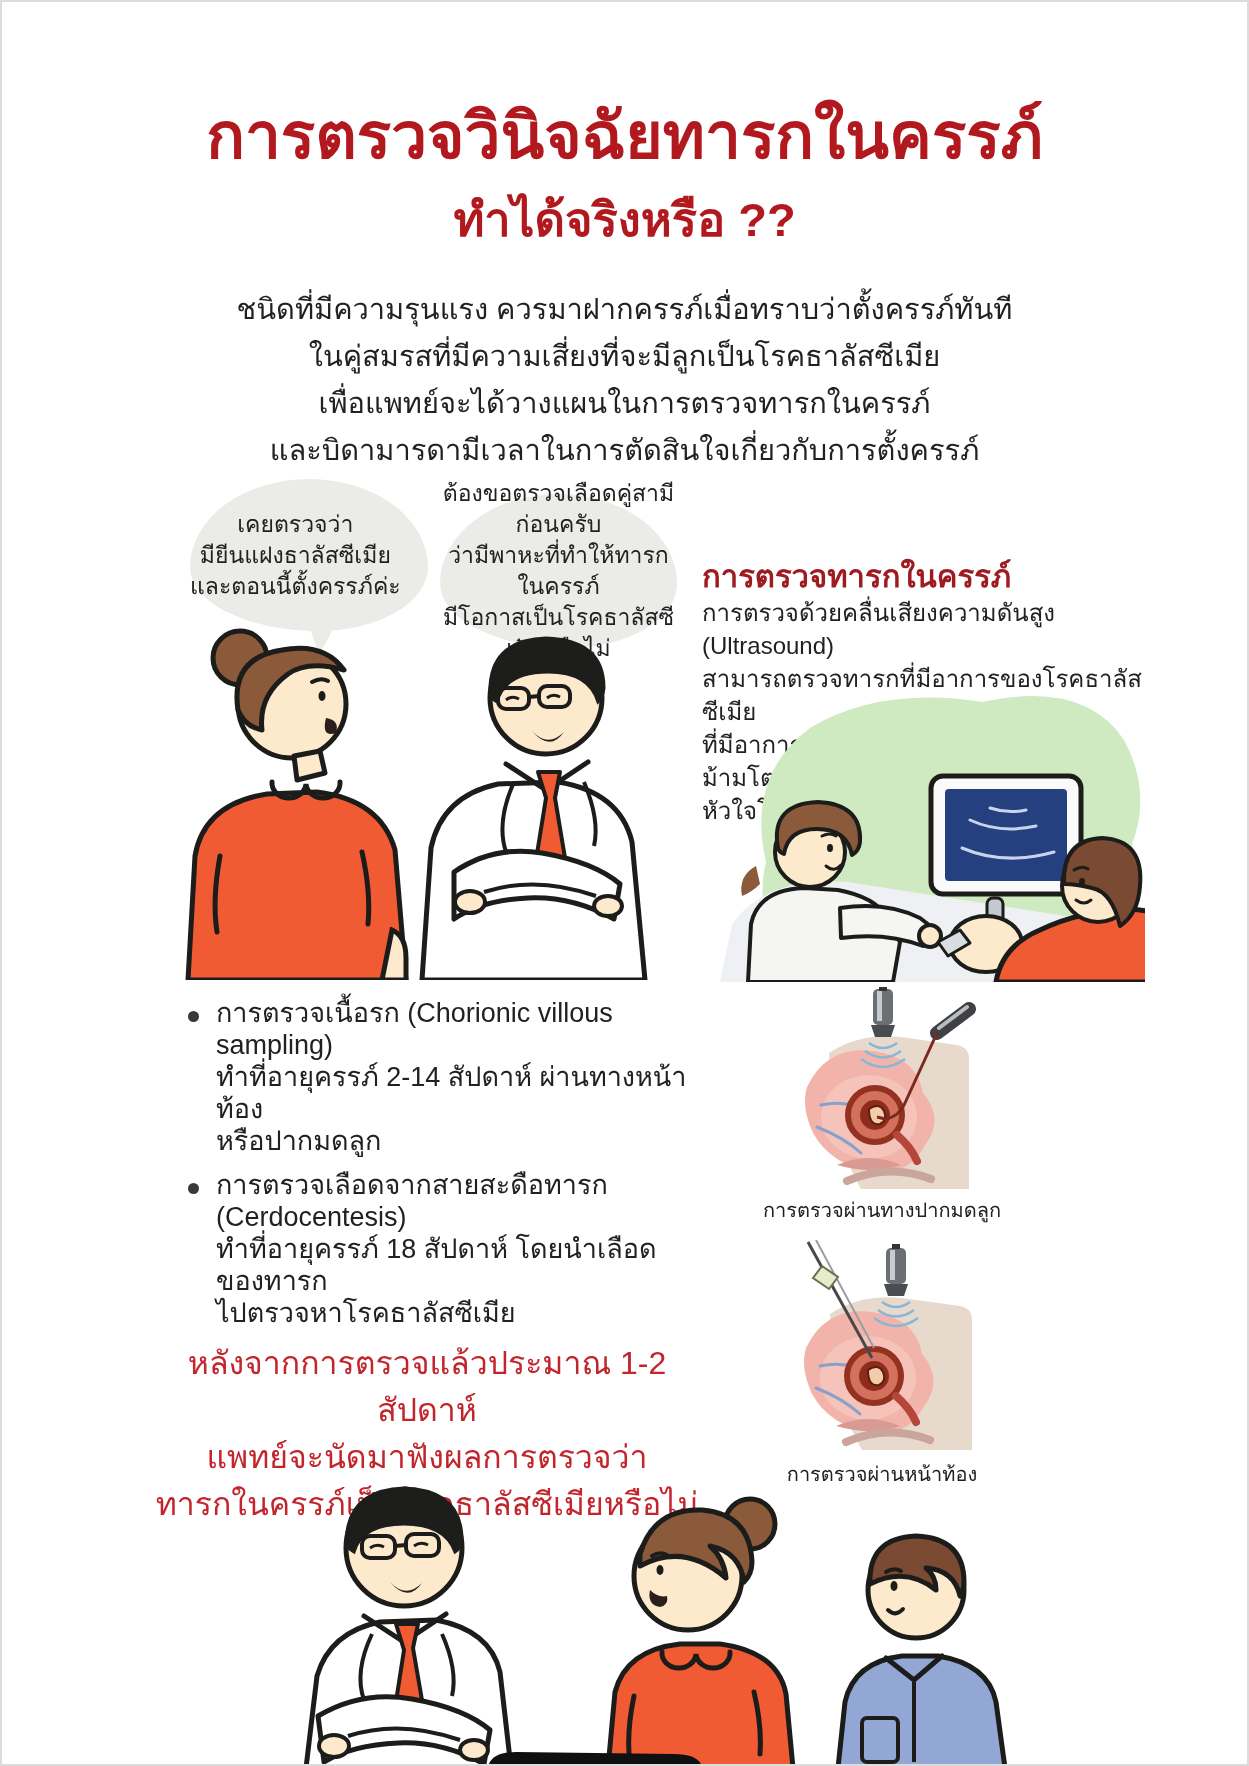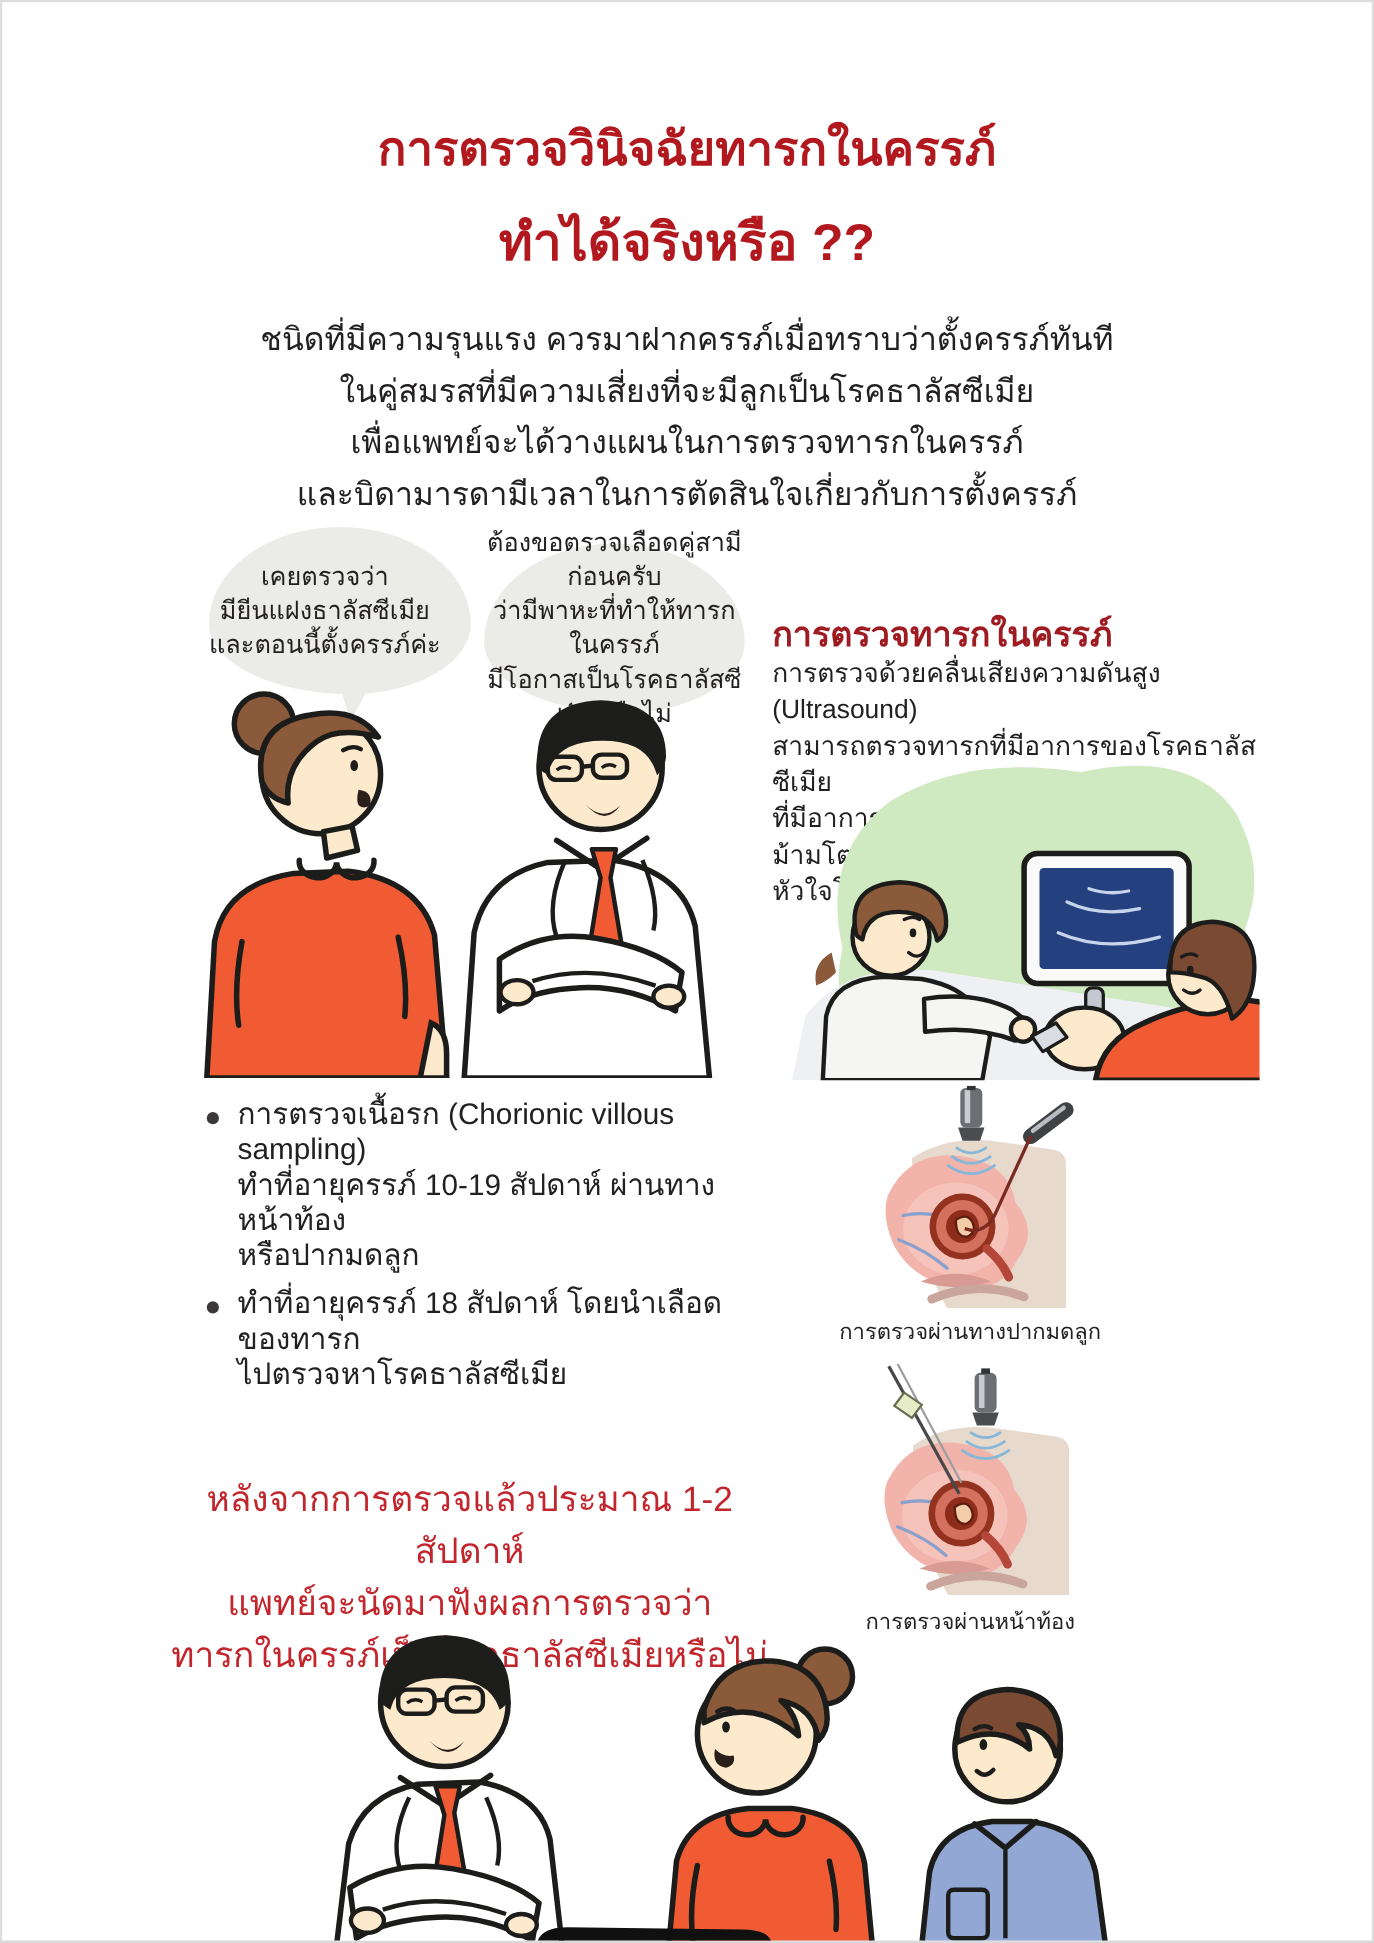--- a/index.html
+++ b/index.html
@@ -5,21 +5,21 @@
   * { margin:0; padding:0; box-sizing:border-box; }
   body { background:#9e9e9e; font-family:"Liberation Sans","DejaVu Sans",sans-serif; }
   .page {
     position:relative; width:1249px; height:1766px; margin:0 auto;
     background:#ffffff; overflow:hidden; color:#232022;
     border:2px solid #dcdcdc;
   }
   
   .title { position:absolute; top:92px; left:0; width:100%; text-align:center;
            color:#b2191f; font-weight:700; }
-  .title .t1 { font-size:43px; line-height:84px; }
+  .title .t1 { font-size:64px; line-height:84px; }
   .title .t2 { font-size:47px; line-height:84px; }
   
   .intro { position:absolute; top:284px; left:0; width:100%; text-align:center;
            font-size:29px; line-height:47px; color:#232022; }
   
   .bubble { position:absolute; background:#ebebe8; display:flex; align-items:center;
             justify-content:flex-start; text-align:center; font-size:23px; line-height:31px;
             color:#232022; border-radius:50% 50% 46% 54% / 58% 58% 42% 42%; }
   .bubble-tail { position:absolute; width:40px; height:46px; background:#ebebe8;
                  clip-path:polygon(6% 0, 100% 4%, 42% 100%); }
@@ -220,27 +220,28 @@
       <path d="M48,26 l16,11 l-9,12 l-16,-11 z" fill="#e7ecc8" stroke="#6a6e52" stroke-width="2"></path>
     </g>
   </svg>
   <div class="fig-caption" id="cap2">การตรวจผ่านหน้าท้อง</div>
 
   <div class="bullets">
     <div class="bullet-item">
       <span class="dot"></span>
       <div class="bullet-text">
         <div>การตรวจเนื้อรก (Chorionic villous sampling)</div>
-        <div>ทำที่อายุครรภ์ 10-19 สัปดาห์ ผ่านทางหน้าท้อง</div>
+        <div>ทำที่อายุครรภ์ 2-14 สัปดาห์ ผ่านทางหน้าท้อง</div>
         <div>หรือปากมดลูก</div>
       </div>
     </div>
     <div class="bullet-item">
       <span class="dot"></span>
       <div class="bullet-text">
+        <div>การตรวจเลือดจากสายสะดือทารก (Cerdocentesis)</div>
         <div>ทำที่อายุครรภ์ 18 สัปดาห์ โดยนำเลือดของทารก</div>
         <div>ไปตรวจหาโรคธาลัสซีเมีย</div>
       </div>
     </div>
   </div>
 
   <div class="note">
     <div>หลังจากการตรวจแล้วประมาณ 1-2 สัปดาห์</div>
     <div>แพทย์จะนัดมาฟังผลการตรวจว่า</div>
     <div>ทารกในครรภ์เป็นโรคธาลัสซีเมียหรือไม่</div>

